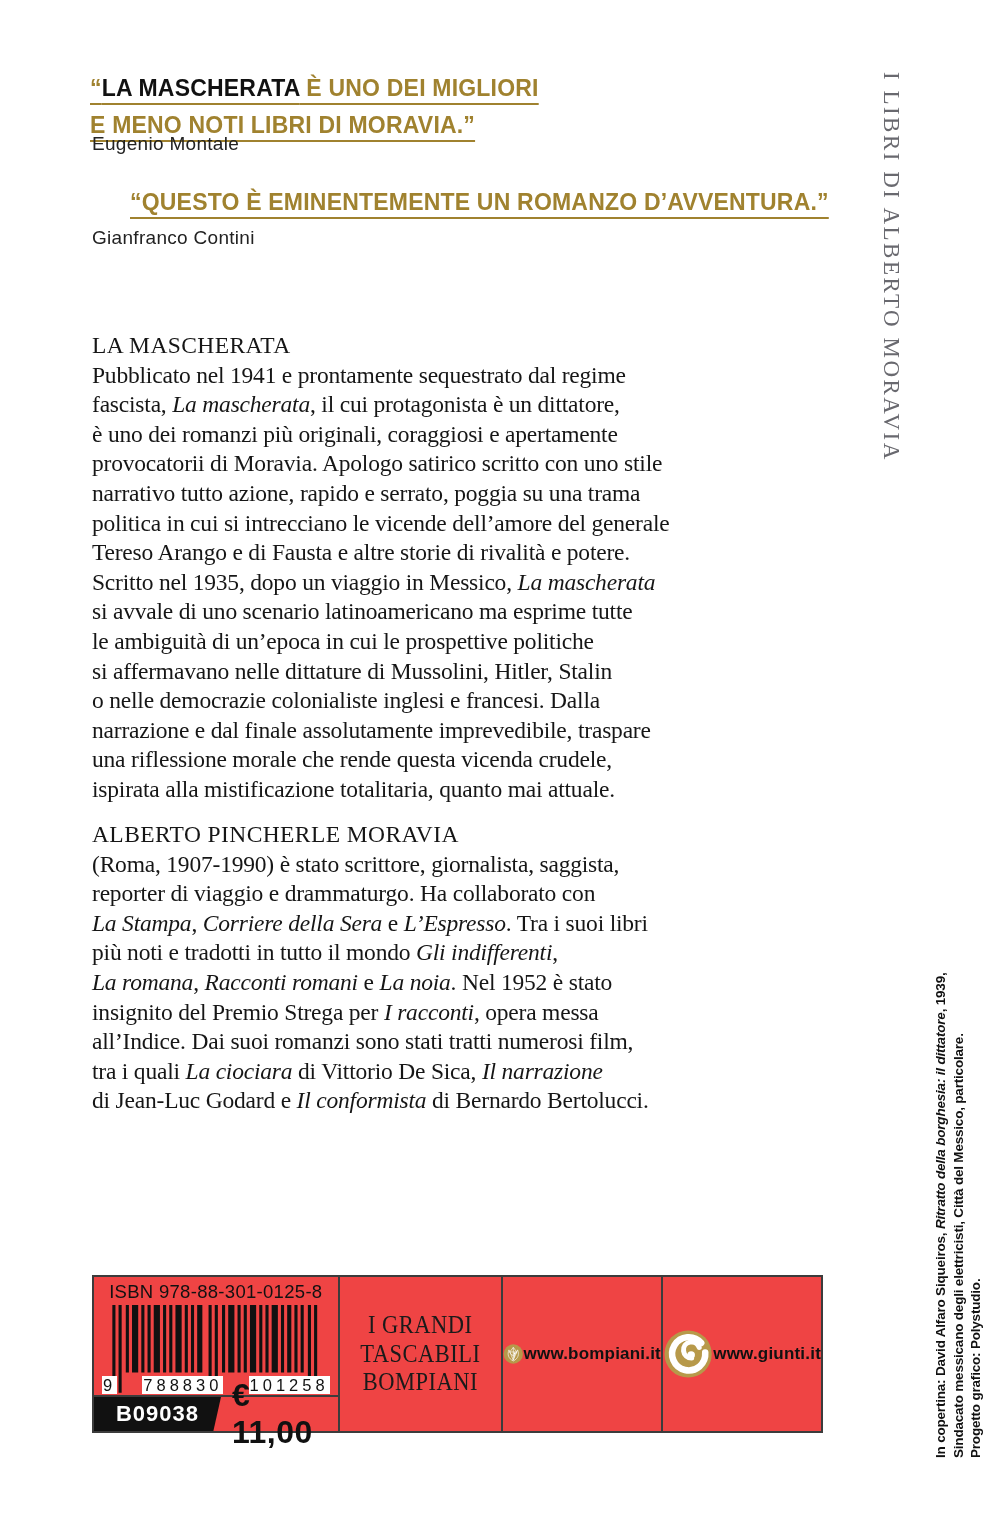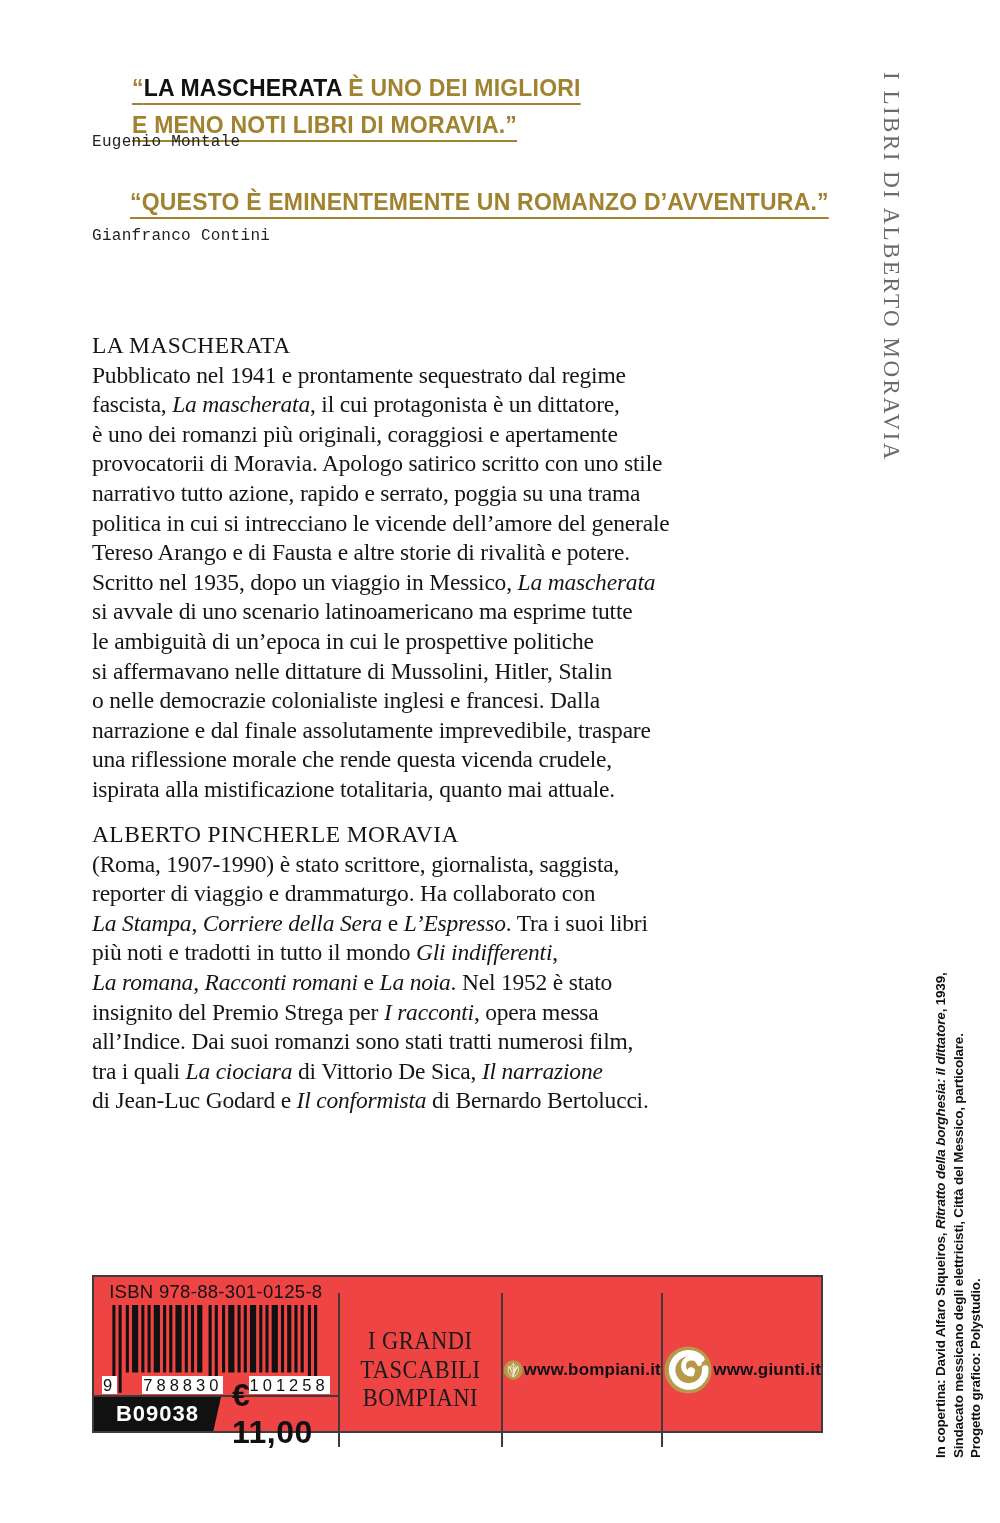--- a/index.html
+++ b/index.html
@@ -30,22 +30,22 @@
     color:var(--gold);
     text-decoration:underline;
     text-decoration-color:var(--gold);
     text-decoration-thickness:2px;
     text-underline-offset:7px;
     white-space:nowrap;
   }
   .quote .black{color:#111;}
   .attribution{
     position:absolute;left:92px;
-    font-family:Liberation Mono, monospace;
-    font-size:16px;color:#222;
+    font-family:Liberation Sans, sans-serif;
+    font-size:19px;color:#222;
     letter-spacing:.3px;
   }
   
   .textblock{
     position:absolute;left:92px;width:715px;
     font-size:23.5px;line-height:29.6px;
     letter-spacing:-0.2px;
     color:#161616;
   }
   .textblock .heading{letter-spacing:.4px;}
@@ -75,21 +75,21 @@
   
   .strip{
     position:absolute;left:92px;top:1275px;
     width:731px;height:158px;
     border:2px solid var(--border);
     display:flex;
     font-family:"Liberation Sans",sans-serif;
     background:#ef4444;
   }
   .cell{position:relative;height:100%;}
-  .cell + .cell{border-left:2px solid var(--border);margin-top:16px;}
+  .cell + .cell{border-left:2px solid var(--border);}
   .cell-barcode{width:246px;display:flex;flex-direction:column;}
   .isbn{
     text-align:center;font-size:18.5px;letter-spacing:.3px;
     padding-top:4px;color:#111;
   }
   .barcode-wrap{position:relative;flex:1;margin:2px 8px 0 8px;}
   .barcode-wrap svg{position:absolute;inset:0;width:100%;height:100%;}
   .barcode-digits{
     position:absolute;left:0;right:0;bottom:1px;
     display:flex;justify-content:space-between;
@@ -126,21 +126,21 @@
   }
   .site{
     font-weight:bold;font-size:17px;color:#111;letter-spacing:.2px;
   }
 </style>
 </head>
 <body>
 
 <div class="page">
 
-  <div class="quote" style="top:70px;margin-left:42px;">
+  <div class="quote" style="top:70px;">
     <span>“</span><span class="black">LA MASCHERATA</span><span> È UNO DEI MIGLIORI</span><br>
     <span>E MENO NOTI LIBRI DI MORAVIA.”</span>
   </div>
   <div class="attribution" style="top:133px;">Eugenio Montale</div>
 
   <div class="quote" style="top:184px;margin-left:40px;">
     <span>“QUESTO È EMINENTEMENTE UN ROMANZO D’AVVENTURA.”</span>
   </div>
   <div class="attribution" style="top:218px;margin-top:9px;">Gianfranco Contini</div>
 

